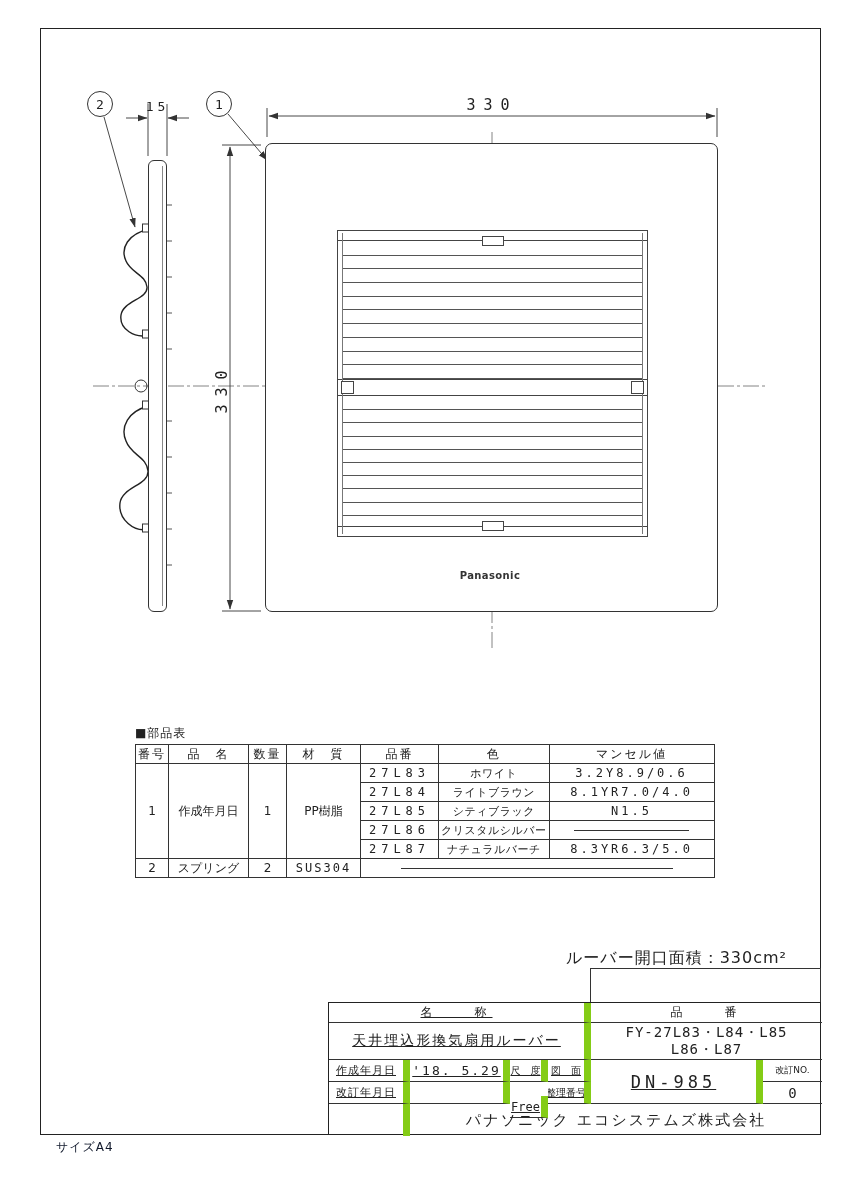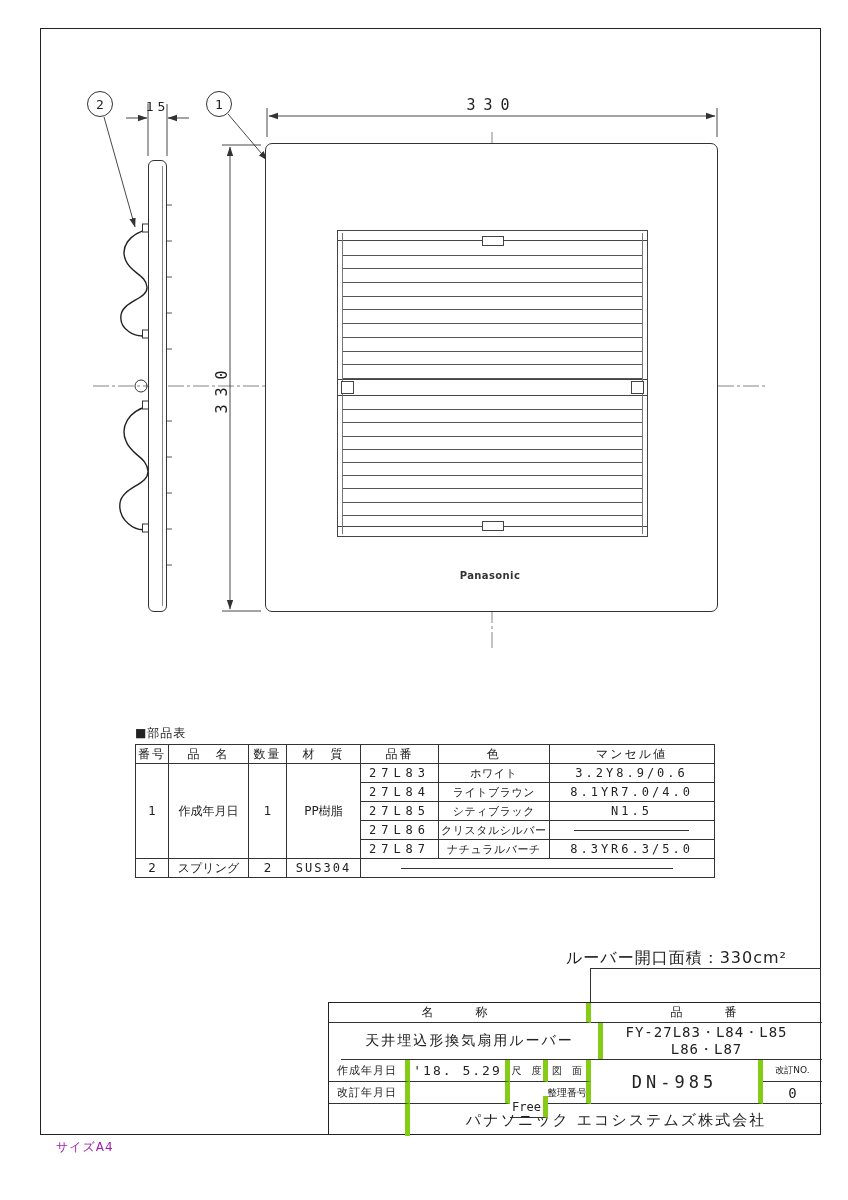--- a/index.html
+++ b/index.html
@@ -3,21 +3,21 @@
 <meta charset="utf-8">
 <style>
   * { margin:0; padding:0; box-sizing:border-box; }
   html,body { background:#ffffff; }
   body { font-family:"DejaVu Sans", sans-serif; color:#222; }
   .page { position:relative; width:848px; height:1200px; background:#fff; overflow:hidden; }
   .abs { position:absolute; }
 
   .frame { left:40px; top:28px; width:781px; height:1107px; border:1.5px solid #222; }
 
-  .size-label { left:56px; top:1139px; font-size:12px; letter-spacing:1px; color:#a21caf; }
+  .size-label { left:56px; top:1139px; font-size:12px; letter-spacing:1px; color:#0f172a; }
 
   
   .front-view { left:265px; top:143px; width:453px; height:469px; border:1.5px solid #333; border-radius:7px; background:#fff; }
   .side-view  { left:148px; top:160px; width:19px; height:452px; border:1.2px solid #333; border-radius:6px; background:#fff; }
   .side-inner { position:absolute; right:3px; top:5px; bottom:5px; width:0; border-left:1px solid #888; }
 
   .louver { left:337px; top:230px; width:311px; height:307px; border:1px solid #444; background:#fff; }
   .rail { position:absolute; left:0; right:0; background:#fff; }
   .rail-top    { top:0; height:10px; border-bottom:1px solid #444; }
   .rail-bottom { bottom:0; height:10px; border-top:1px solid #444; }
@@ -52,21 +52,21 @@
   .mv { font-family:"DejaVu Sans Mono", monospace; letter-spacing:3px; }
   .cc { font-size:11px; letter-spacing:0.5px;margin-left:8px; }
   .none-line { height:0; border-top:1px solid #333; width:72%; margin:0 auto; }
   .none-line.long { width:78%; }
 
   
   .opening-area { left:540px; top:948px; width:247px; text-align:right; font-size:16px; letter-spacing:1px; color:#222; }
   .tb-spare { left:590px; top:968px; width:231px; height:34px; border:1.2px solid #333; border-bottom:none; background:#fff; }
   .title-block { left:328px; top:1002px; width:493px; height:133px; border:1.5px solid #222; background:#fff; font-size:12px; }
   .tb-cell { position:absolute; display:flex; align-items:center; justify-content:center; white-space:nowrap; overflow:hidden; color:#222; }
-  .br { border-right:5px solid #84cc16; } .bb { border-bottom:1px solid #333; }
+  .br { border-right:7px solid #84cc16;text-decoration:underline; } .bb { border-bottom:1px solid #333; }
   .tb-hdr { font-size:12px; letter-spacing:6px; }
   .tb-name { font-size:14px; letter-spacing:2px; }
   .tb-pnos { flex-direction:column; font-size:14px; letter-spacing:1px; line-height:17px; font-family:"DejaVu Sans Mono", monospace; }
   .tb-lab  { font-size:11px; letter-spacing:1px; }
   .tb-lab-sm { font-size:10px; }
   .tb-date { font-family:"DejaVu Sans Mono", monospace; font-size:13px; letter-spacing:2px; }
   .tb-free { font-family:"DejaVu Sans Mono", monospace; font-size:12px; }
   .tb-dn   { font-family:"DejaVu Sans Mono", monospace; font-size:17px; letter-spacing:4px; }
   .tb-rev  { font-size:9px; }
   .tb-rev0 { font-family:"DejaVu Sans Mono", monospace; font-size:14px; }
@@ -236,21 +236,21 @@
     </tbody>
   </table>
 
   <div class="abs opening-area">ルーバー開口面積：330cm²</div>
   <div class="abs tb-spare"></div>
 
   <div class="abs title-block">
     <div class="tb-cell br bb tb-hdr" style="left:0;top:0;width:262px;height:20px;">名　　称</div>
     <div class="tb-cell bb tb-hdr" style="left:262px;top:0;width:231px;height:20px;">品　　番</div>
 
-    <div class="tb-cell br bb tb-name" style="left:12px;top:20px;width:262px;height:37px;">天井埋込形換気扇用ルーバー</div>
+    <div class="tb-cell br bb tb-name" style="left:0;top:20px;width:262px;height:37px;">天井埋込形換気扇用ルーバー</div>
     <div class="tb-cell bb tb-pnos" style="left:262px;top:20px;width:231px;height:37px;">
       <div>FY-27L83・L84・L85</div>
       <div>L86・L87</div>
     </div>
 
     <div class="tb-cell br bb tb-lab" style="left:0;top:57px;width:81px;height:22px;">作成年月日</div>
     <div class="tb-cell br bb tb-date" style="left:81px;top:57px;width:100px;height:22px;">'18. 5.29</div>
     <div class="tb-cell br bb tb-lab-sm" style="left:181px;top:57px;width:38px;height:22px;">尺　度</div>
     <div class="tb-cell br bb tb-lab-sm" style="left:219px;top:57px;width:43px;height:22px;">図　面</div>
     <div class="tb-cell br bb tb-dn" style="left:262px;top:57px;width:172px;height:44px;">DN-985</div>

